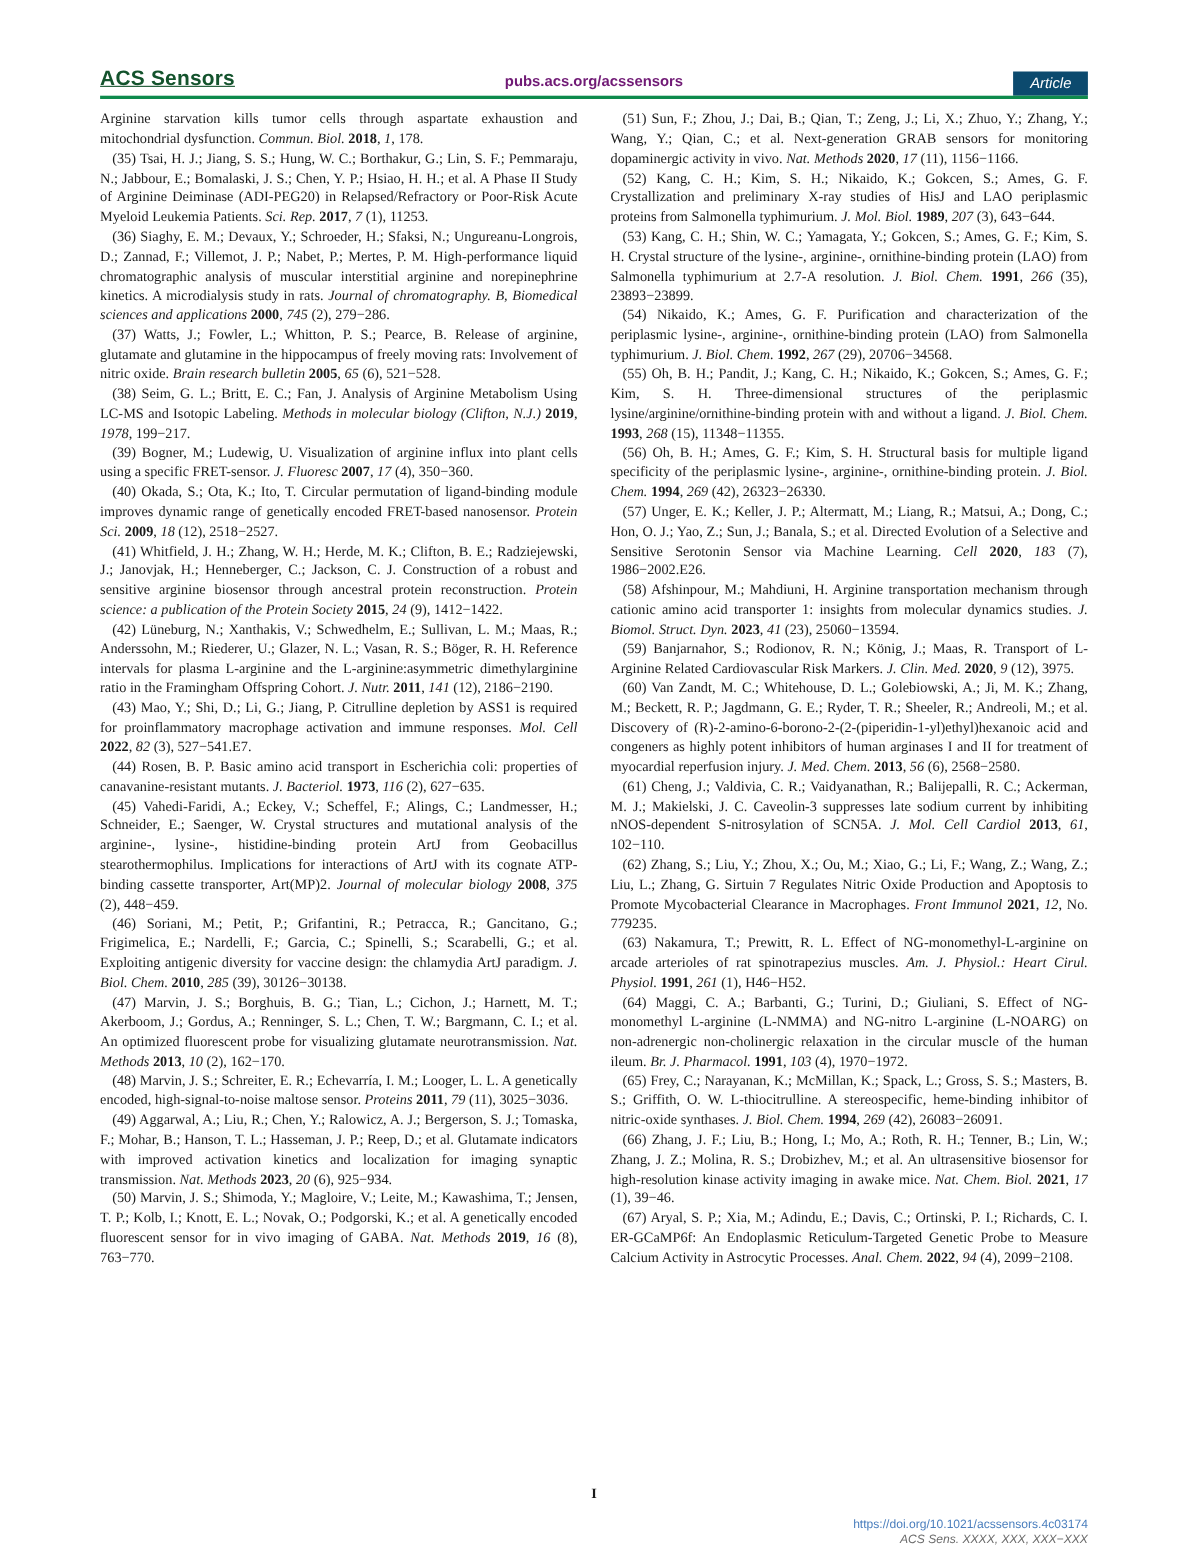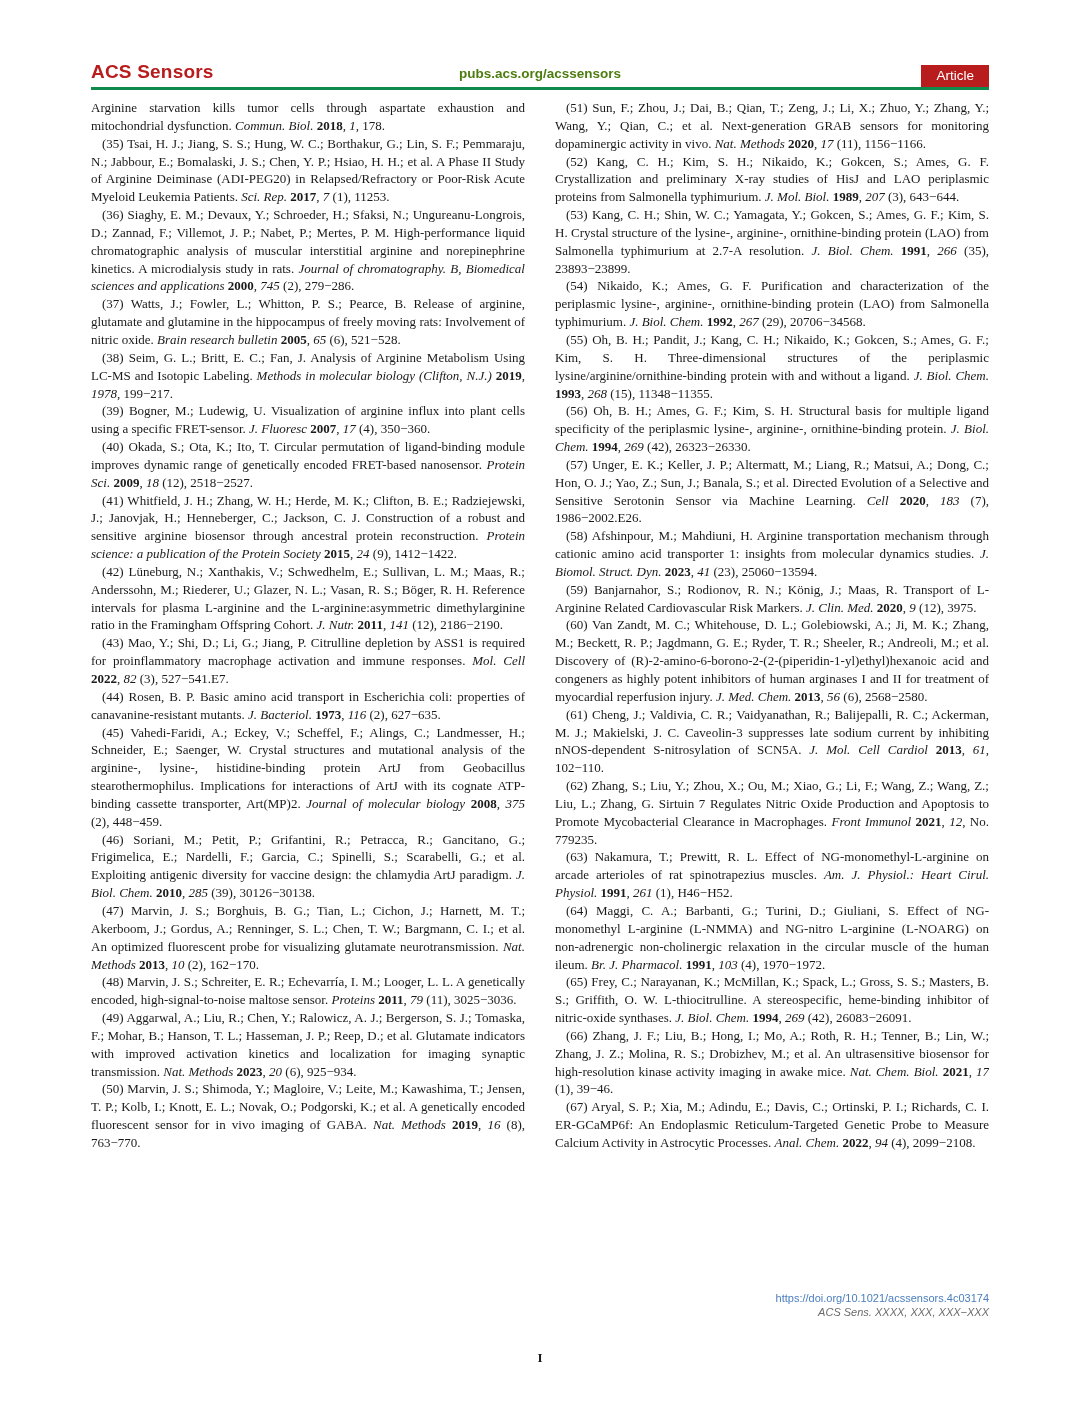--- a/index.html
+++ b/index.html
@@ -37,34 +37,34 @@
   p.ref { text-indent:11px; }
   p.ref.cont { text-indent:0; }
   .j { font-style:italic; }
   .y { font-weight:bold; }
   .v { font-style:italic; }
   .footer-page {
     position:absolute; left:0; top:1350px; width:1080px; text-align:center;
     font-weight:bold; font-size:13px;
   }
   .footer-right {
-    position:absolute; right:91px; top:1291px; text-align:right;
+    position:absolute; right:91px; top:1379px; text-align:right;
     font-family:"Liberation Sans","DejaVu Sans",sans-serif; font-size:11px;
     line-height:14px;
   }
   .doi-link { text-decoration:none; }
   .footer-citation { font-style:italic; color:#6b6b6b; display:block; }
 </style>
 </head>
 <body>
 
 <div class="masthead">
-  <div class="journal-name" style="color: #b91c1c;">ACS Sensors</div>
-  <div class="mast-url" style="color: #4d7c0f; text-align: center;">pubs.acs.org/acssensors</div>
-  <div class="article-badge" style="background: #b91c1c;">Article</div>
+  <div class="journal-name" style="color: #14532d; text-decoration: underline;">ACS Sensors</div>
+  <div class="mast-url" style="color: #701a75; text-align: center;">pubs.acs.org/acssensors</div>
+  <div class="article-badge" style="background: #0c4a6e; font-style: italic;">Article</div>
 </div>
 <div class="mast-rule" style="background: rgb(14, 138, 76);"></div>
 
 <div class="columns">
   <div class="col">
       <p class="ref cont"><span>Arginine starvation kills tumor cells through aspartate exhaustion and mitochondrial dysfunction. </span><span class="j">Commun. Biol.</span><span> </span><span class="y">2018</span><span>, </span><span class="v">1</span><span>, 178.</span></p>
       <p class="ref"><span class="num">(35) </span><span>Tsai, H. J.; Jiang, S. S.; Hung, W. C.; Borthakur, G.; Lin, S. F.; Pemmaraju, N.; Jabbour, E.; Bomalaski, J. S.; Chen, Y. P.; Hsiao, H. H.; et al. A Phase II Study of Arginine Deiminase (ADI-PEG20) in Relapsed/Refractory or Poor-Risk Acute Myeloid Leukemia Patients. </span><span class="j">Sci. Rep.</span><span> </span><span class="y">2017</span><span>, </span><span class="v">7</span><span> (1), 11253.</span></p>
       <p class="ref"><span class="num">(36) </span><span>Siaghy, E. M.; Devaux, Y.; Schroeder, H.; Sfaksi, N.; Ungureanu-Longrois, D.; Zannad, F.; Villemot, J. P.; Nabet, P.; Mertes, P. M. High-performance liquid chromatographic analysis of muscular interstitial arginine and norepinephrine kinetics. A microdialysis study in rats. </span><span class="j">Journal of chromatography. B, Biomedical sciences and applications</span><span> </span><span class="y">2000</span><span>, </span><span class="v">745</span><span> (2), 279−286.</span></p>
       <p class="ref"><span class="num">(37) </span><span>Watts, J.; Fowler, L.; Whitton, P. S.; Pearce, B. Release of arginine, glutamate and glutamine in the hippocampus of freely moving rats: Involvement of nitric oxide. </span><span class="j">Brain research bulletin</span><span> </span><span class="y">2005</span><span>, </span><span class="v">65</span><span> (6), 521−528.</span></p>
       <p class="ref"><span class="num">(38) </span><span>Seim, G. L.; Britt, E. C.; Fan, J. Analysis of Arginine Metabolism Using LC-MS and Isotopic Labeling. </span><span class="j">Methods in molecular biology (Clifton, N.J.)</span><span> </span><span class="y">2019</span><span>, </span><span class="v">1978</span><span>, 199−217.</span></p>

